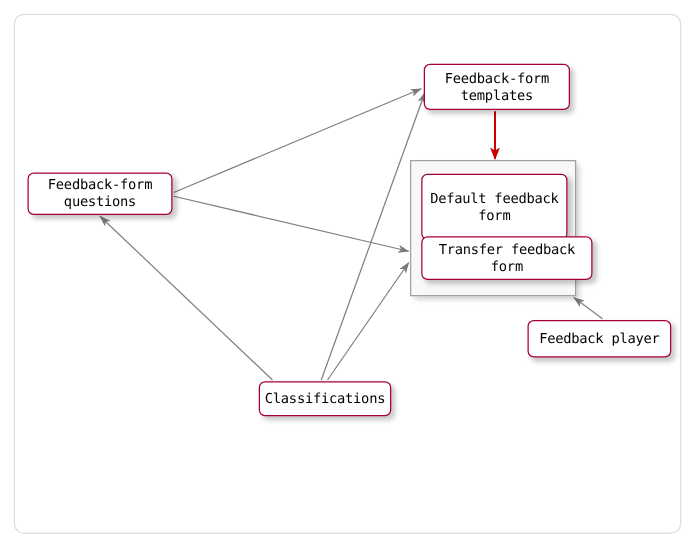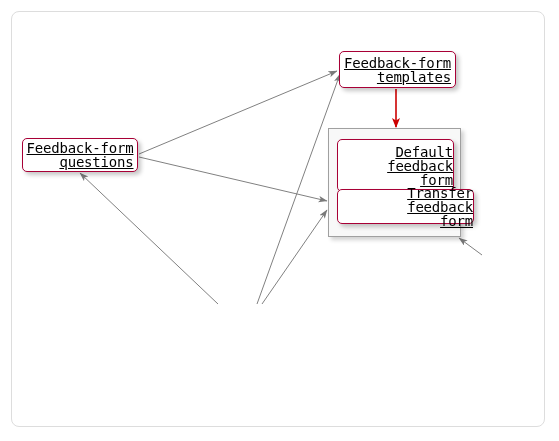--- a/index.html
+++ b/index.html
@@ -39,27 +39,26 @@
   .node {
     position: absolute;
     box-sizing: border-box;
     background: #FFFFFF;
     border: 1.4px solid #A80036;
     border-radius: 5px;
     box-shadow: 3px 3px 4px rgba(0,0,0,0.22);
     display: flex;
     align-items: center;
     justify-content: center;
-    text-align: right;
+    text-align: center;
     color: #000000;
-    font-size: 14px;
+    font-size: 11px;
     line-height: 14px;
     letter-spacing: -0.2px;
     white-space: pre-line;
-    text-decoration: underline;
   }
   .group-box {
     position: absolute;
     box-sizing: border-box;
     background: #F8F8F8;
     border: 1px solid #A0A0A0;
     box-shadow: 3px 3px 4px rgba(0,0,0,0.18);
   }
 </style>
 </head>
@@ -101,15 +100,17 @@
 
   <div class="node" style="left:339px; top:51px; width:117px; height:37px;">Feedback-form
 templates</div>
 
   <div class="node" style="left:337px; top:139px; width:117px; height:53px;">Default feedback
 form</div>
 
   <div class="node" style="left:337px; top:189px; width:137px; height:35px;">Transfer feedback
 form</div>
 
+  <div class="node" style="left:422px; top:256px; width:115px; height:30px;">Feedback player</div>
 
+  <div class="node" style="left:207px; top:305px; width:106px; height:28px;">Classifications</div>
 
 </div>
 
 </body></html>

